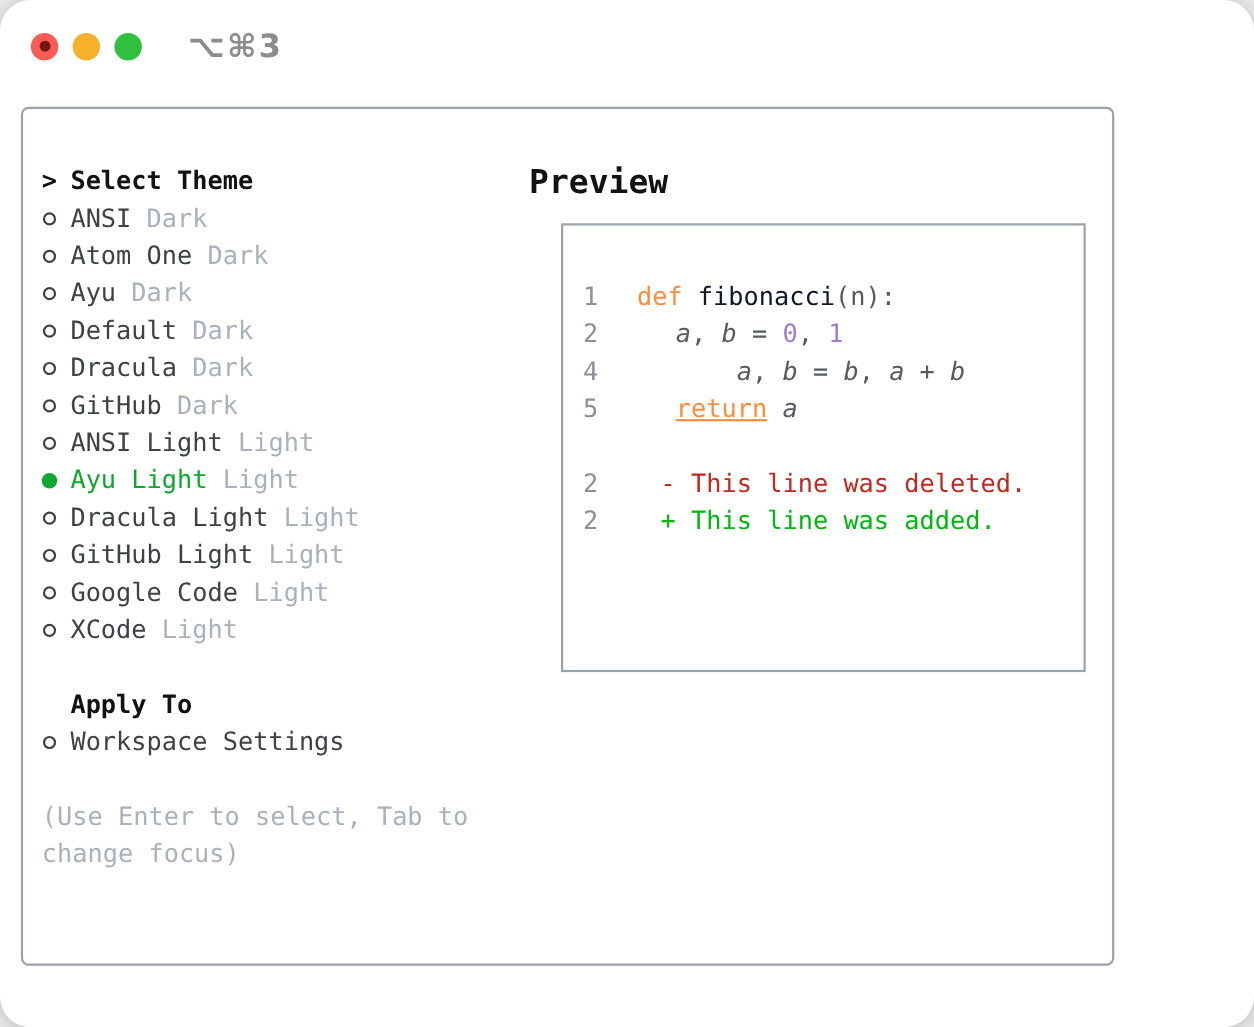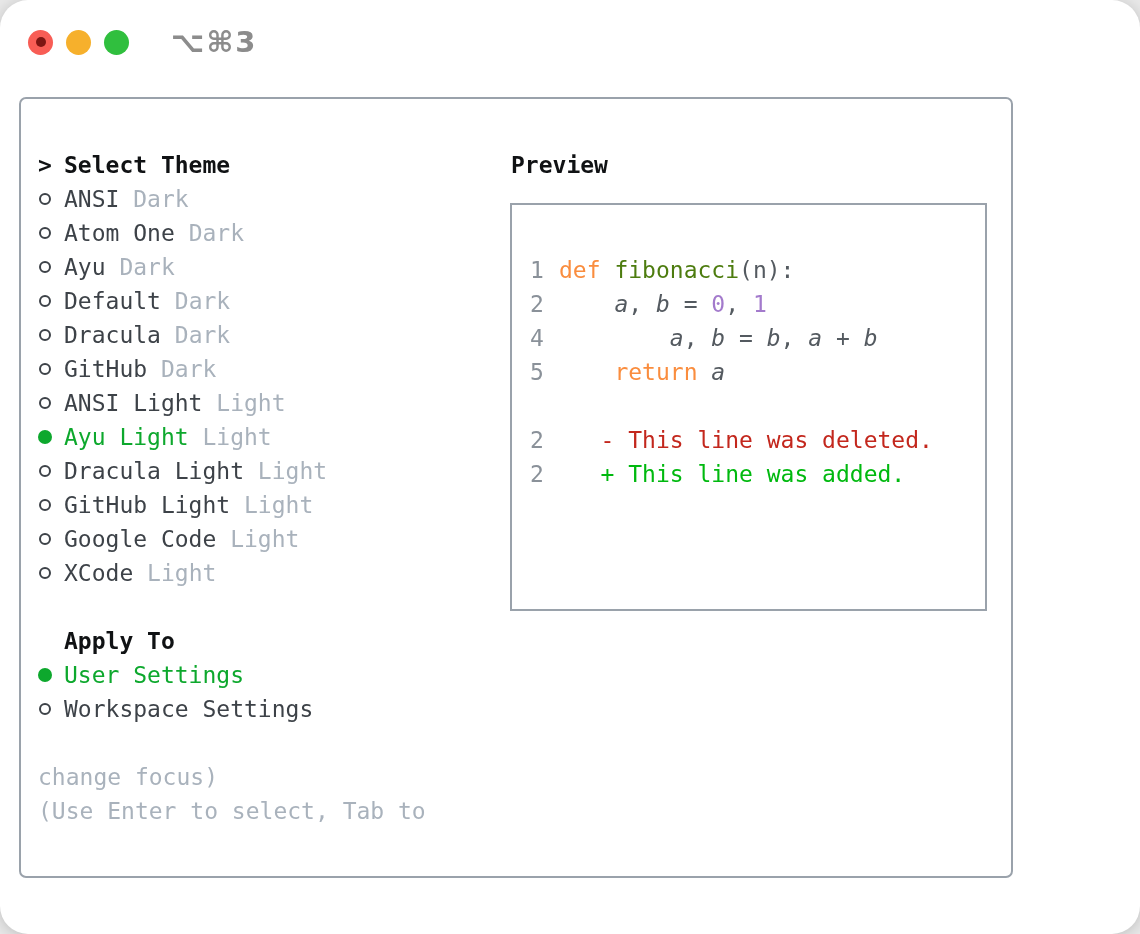--- a/index.html
+++ b/index.html
@@ -28,22 +28,22 @@
     border-radius:50%;box-sizing:border-box;margin-left:1px;}
   .circle.filled{width:14px;height:14px;border:none;background:var(--selected_green);margin-left:0;}
   .cursor{font-weight:bold;color:var(--header_text);}
   .label{color:var(--item_text);}
   .variant{color:var(--variant_text);margin-left:1ch;}
   .row.selected .label{color:var(--selected_green);}
   .hdr .label{font-weight:bold;color:var(--header_text);}
   .spacer{height:34px;}
   .hint{color:var(--hint_text);white-space:pre;}
   
-  .preview-title{position:absolute;left:490px;top:49px;height:34px;display:flex;align-items:center;
-    font-size:23px;font-weight:bold;color:var(--header_text);}
+  .preview-title{position:absolute;left:460px;top:49px;height:34px;display:flex;align-items:center;
+    font-size:30px;font-weight:bold;color:var(--header_text);}
   .preview-box{position:absolute;left:489px;top:104px;width:477px;height:408px;
     border:2px solid var(--border);box-sizing:border-box;overflow:hidden;
     padding:48px 0 0 18px;}
   .pline{height:34px;line-height:34px;font-size:23px;white-space:pre;color:var(--fg);}
   .ln{display:inline-block;width:29px;color:var(--linenum);}
   .it{font-style:italic;}
 </style>
 </head>
 <body>
 
@@ -125,47 +125,43 @@
         <span class="label">XCode</span>
         <span class="variant">Light</span>
       </div>
 
       <div class="spacer"></div>
 
       <div class="row hdr">
         <span class="bullet"></span>
         <span class="label">Apply To</span>
       </div>
-      <div class="row selected">
-        <span class="bullet"><i class="circle filled"></i></span>
-        <span class="label">User Settings</span>
-      </div>
       <div class="row">
         <span class="bullet"><i class="circle"></i></span>
         <span class="label">Workspace Settings</span>
       </div>
 
       <div class="spacer"></div>
 
+      <div class="row hint">(Use Enter to select, Tab to</div>
       <div class="row hint">change focus)</div>
-      <div class="row hint">(Use Enter to select, Tab to</div>
     </div>
 
     <div class="preview-title">Preview</div>
 
     <div class="preview-box">
 
-      <div class="pline"><span class="ln">1</span><span style="color: rgb(250, 141, 62);">def</span><span style="color: rgb(84, 90, 96);"> </span><span style="color: #4d7c0f;">fibonacci</span><span style="color: rgb(84, 90, 96);">(n):</span></div>
+      <div class="pline"><span class="ln">1</span><span style="color: rgb(250, 141, 62); margin-left: 20px;">def</span><span style="color: rgb(84, 90, 96);"> </span><span style="color: #0f172a;">fibonacci</span><span style="color: rgb(84, 90, 96);">(n):</span></div>
 
       <div class="pline"><span class="ln">2</span><span style="color: rgb(84, 90, 96);">    </span><span class="it" style="color: rgb(84, 90, 96);">a</span><span style="color: rgb(84, 90, 96);">, </span><span class="it" style="color: rgb(84, 90, 96);">b</span><span style="color: rgb(84, 90, 96);"> = </span><span style="color: rgb(163, 122, 204);">0</span><span style="color: rgb(84, 90, 96);">, </span><span style="color: rgb(163, 122, 204);">1</span></div>
 
 
       <div class="pline"><span class="ln">4</span><span style="color: rgb(84, 90, 96);">        </span><span class="it" style="color: rgb(84, 90, 96);">a</span><span style="color: rgb(84, 90, 96);">, </span><span class="it" style="color: rgb(84, 90, 96);">b</span><span style="color: rgb(84, 90, 96);"> = </span><span class="it" style="color: rgb(84, 90, 96);">b</span><span style="color: rgb(84, 90, 96);">, </span><span class="it" style="color: rgb(84, 90, 96);">a</span><span style="color: rgb(84, 90, 96);"> + </span><span class="it" style="color: rgb(84, 90, 96);">b</span></div>
 
-      <div class="pline"><span class="ln">5</span><span style="color: rgb(84, 90, 96);">    </span><span style="color: rgb(250, 141, 62);">return</span><span style="color: rgb(84, 90, 96);"> </span><span class="it" style="color: rgb(84, 90, 96);">a</span></div>
+      <div class="pline"><span class="ln">5</span><span style="color: rgb(84, 90, 96);">    </span><span style="color: rgb(250, 141, 62); text-decoration: underline;">return</span><span style="color: rgb(84, 90, 96);"> </span><span class="it" style="color: rgb(84, 90, 96);">a</span></div>
 
       <div class="pline"></div>
 
       <div class="pline"><span class="ln">2</span><span style="color: rgb(195, 39, 29);">   - This line was deleted.</span></div>
       <div class="pline"><span class="ln">2</span><span style="color: rgb(0, 185, 15);">   + This line was added.</span></div>
 
     </div>
   </div>
 </div>
 

